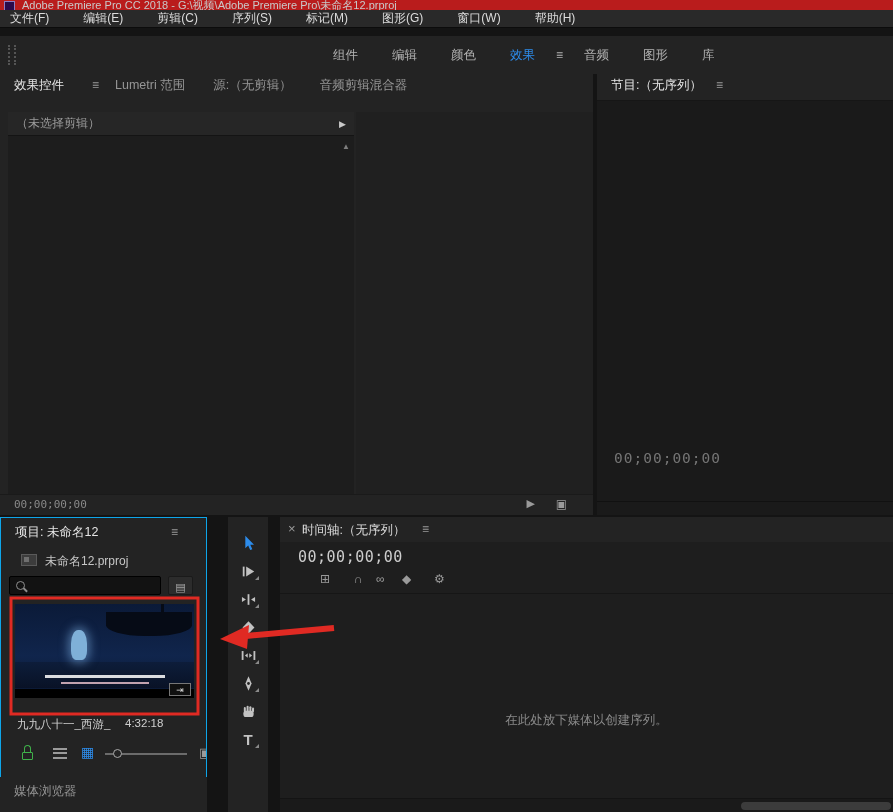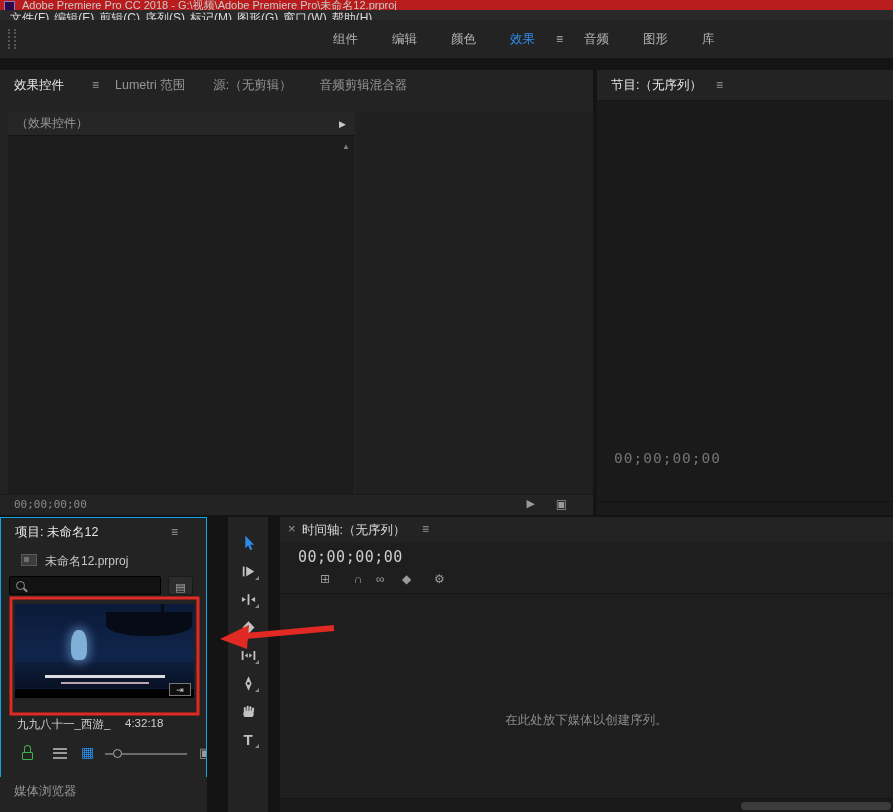--- a/index.html
+++ b/index.html
@@ -2,24 +2,24 @@
 <html><head>
 <meta charset="utf-8">
 <style>
   html,body{margin:0;padding:0;width:893px;height:812px;background:#141414;overflow:hidden;
     font-family:"Liberation Sans","DejaVu Sans",sans-serif;-webkit-font-smoothing:antialiased;}
   
   .titlebar{position:absolute;left:0;top:0;width:893px;height:10px;background:#b91c1c;overflow:hidden;border-bottom:1px solid #0a0a0a;}
   .pr-icon{position:absolute;left:4px;top:1px;width:9px;height:9px;background:#2a0a4a;border:1px solid #8e7cc3;}
   .title-text{position:absolute;left:22px;top:-2px;font-size:11px;color:#c9c9c9;white-space:nowrap;}
   
-  .menubar{position:absolute;left:0;top:10px;width:893px;height:18px;background:#292929;border-bottom:1px solid #0c0c0c;display:flex;align-items:center;padding-left:10px;box-sizing:border-box;gap:5px;}
+  .menubar{position:absolute;left:0;top:10px;width:893px;height:18px;background:#292929;border-bottom:1px solid #0c0c0c;display:flex;align-items:center;padding-left:10px;box-sizing:border-box;gap:34px;}
   .menu-item{font-size:12px;color:#dcdcdc;cursor:default;}
   
-  .wsbar{position:absolute;left:0;top:20px;width:893px;height:38px;background:#232323;}
+  .wsbar{position:absolute;left:0;top:36px;width:893px;height:38px;background:#232323;}
   .ws-grip{position:absolute;left:8px;top:9px;width:4px;height:20px;border-left:2px dotted #555;border-right:2px dotted #555;}
   .ws-tabs{position:absolute;left:316px;top:0;height:38px;display:flex;align-items:center;}
   .ws-tab{font-size:12.5px;color:#b3b3b3;padding:0 17px;line-height:38px;}
   .ws-tab.active{color:#2d8ceb;}
   .ws-menu{font-size:12px;color:#b3b3b3;padding:0 4px;}
   
   .panel{position:absolute;background:#232323;box-sizing:border-box;}
   .tabstrip{position:absolute;left:0;top:0;right:0;height:30px;display:flex;align-items:center;padding-left:14px;}
   .ptab{font-size:12.5px;color:#969696;margin-right:14px;white-space:nowrap;}
   .ptab.active{color:#e6e6e6;text-align:right;}
@@ -138,21 +138,21 @@
 <div class="panel ec">
   <div class="tabstrip">
     <span class="ptab active">效果控件</span>
     <span class="pmenu">≡</span>
     <span class="ptab">Lumetri 范围</span>
     <span class="ptab">源:（无剪辑）</span>
     <span class="ptab">音频剪辑混合器</span>
   </div>
   <div class="ec-left">
     <div class="ec-selector">
-      <span class="lbl">（效果控件）</span>
+      <span class="lbl">（未选择剪辑）</span>
       <span class="sel-arrow">▶</span>
     </div>
     <span class="scrollup">▲</span>
   </div>
   <div class="ec-right"></div>
   <div class="ec-bottom">
     <span class="ec-tc">00;00;00;00</span>
     <span class="ec-ic1">▶</span>
     <span class="ec-ic2">▣</span>
   </div>

